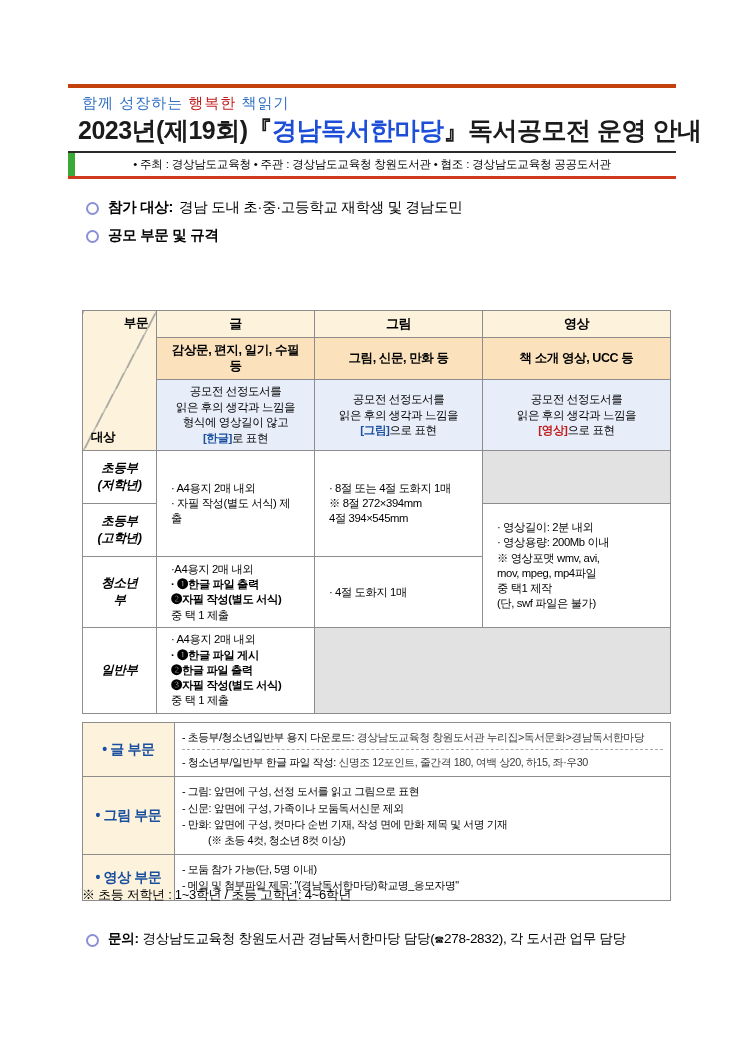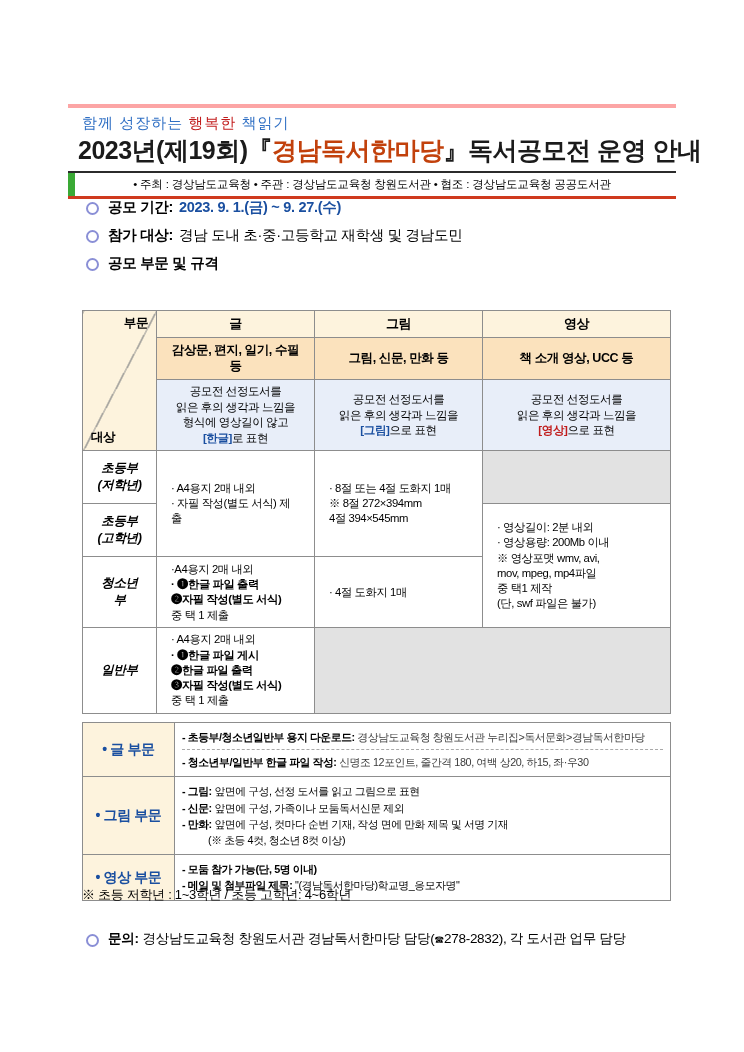--- a/index.html
+++ b/index.html
@@ -21,44 +21,44 @@
     width: 744px;
     height: 1052px;
     box-sizing: border-box;
     padding: 0;
   }
 
   
   .banner {
     position: absolute;
     left: 68px;
-    top: 104px;
+    top: 84px;
     width: 608px;
-    border-top: 4px solid #fca5a5;
+    border-top: 4px solid #c2410c;
     box-sizing: border-box;
   }
   .banner-sub {
     font-size: 15px;
     letter-spacing: 1px;
     padding: 6px 0 1px 14px;
     font-weight: normal;
   }
   .banner-sub .w1 { color: #2f6fc4; }
   .banner-sub .w2 { color: #c21c1c; }
   .banner-sub .w3 { color: #2f6fc4; }
 
   .banner-title {
     font-size: 25px;
     font-weight: bold;
     letter-spacing: -0.5px;
     padding: 0 0 4px 10px;
     white-space: nowrap;
   }
   .banner-title .t-dark { color: #1b1b1b; }
-  .banner-title .t-blue { color: #c2410c; }
+  .banner-title .t-blue { color: #1d4ed8; }
 
   .banner-foot {
     border-top: 2px solid #2b2b2b;
     border-bottom: 3px solid #cf3a1e;
     font-size: 11.5px;
     padding: 4px 0 4px 0;
     text-align: center;
     letter-spacing: -0.2px;
     position: relative;
   }
@@ -202,21 +202,21 @@
   }
   .note-label {
     background: #fdf3dd;
     text-align: center;
     font-weight: bold;
     font-size: 14px;
     color: #1a4fa0;
     width: 92px;
   }
   .note-body { background: #ffffff; }
-  .note-body .bb { font-weight: bold; text-align: right; }
+  .note-body .bb { font-weight: normal; text-align: right; }
   .note-body .gray-sub { color: #3a3a3a; text-align: right; }
   .dashed-sep {
     border: 0;
     border-top: 1px dashed #a9a9a9;
     margin: 4px 0;
   }
 
   
   .footnote {
     position: absolute;
@@ -257,24 +257,20 @@
     </div>
     <div class="banner-foot">
       <span class="grn"></span>
       <span>• 주최 : 경상남도교육청  • 주관 : 경상남도교육청 창원도서관  • 협조 : 경상남도교육청 공공도서관</span>
     </div>
   </div>
 
   <div class="info">
     <div class="info-line">
       <span class="bullet"></span>
-      <span><span class="lbl">공모 기간:</span><span class="val-blue">2023. 9. 1.(금) ~ 9. 27.(수)</span></span>
-    </div>
-    <div class="info-line">
-      <span class="bullet"></span>
       <span><span class="lbl">참가 대상:</span><span class="val">경남 도내 초·중·고등학교 재학생 및 경남도민</span></span>
     </div>
     <div class="info-line">
       <span class="bullet"></span>
       <span><span class="lbl">공모 부문 및 규격</span></span>
     </div>
   </div>
 
   <div class="tbl-wrap">
     <table class="main">

